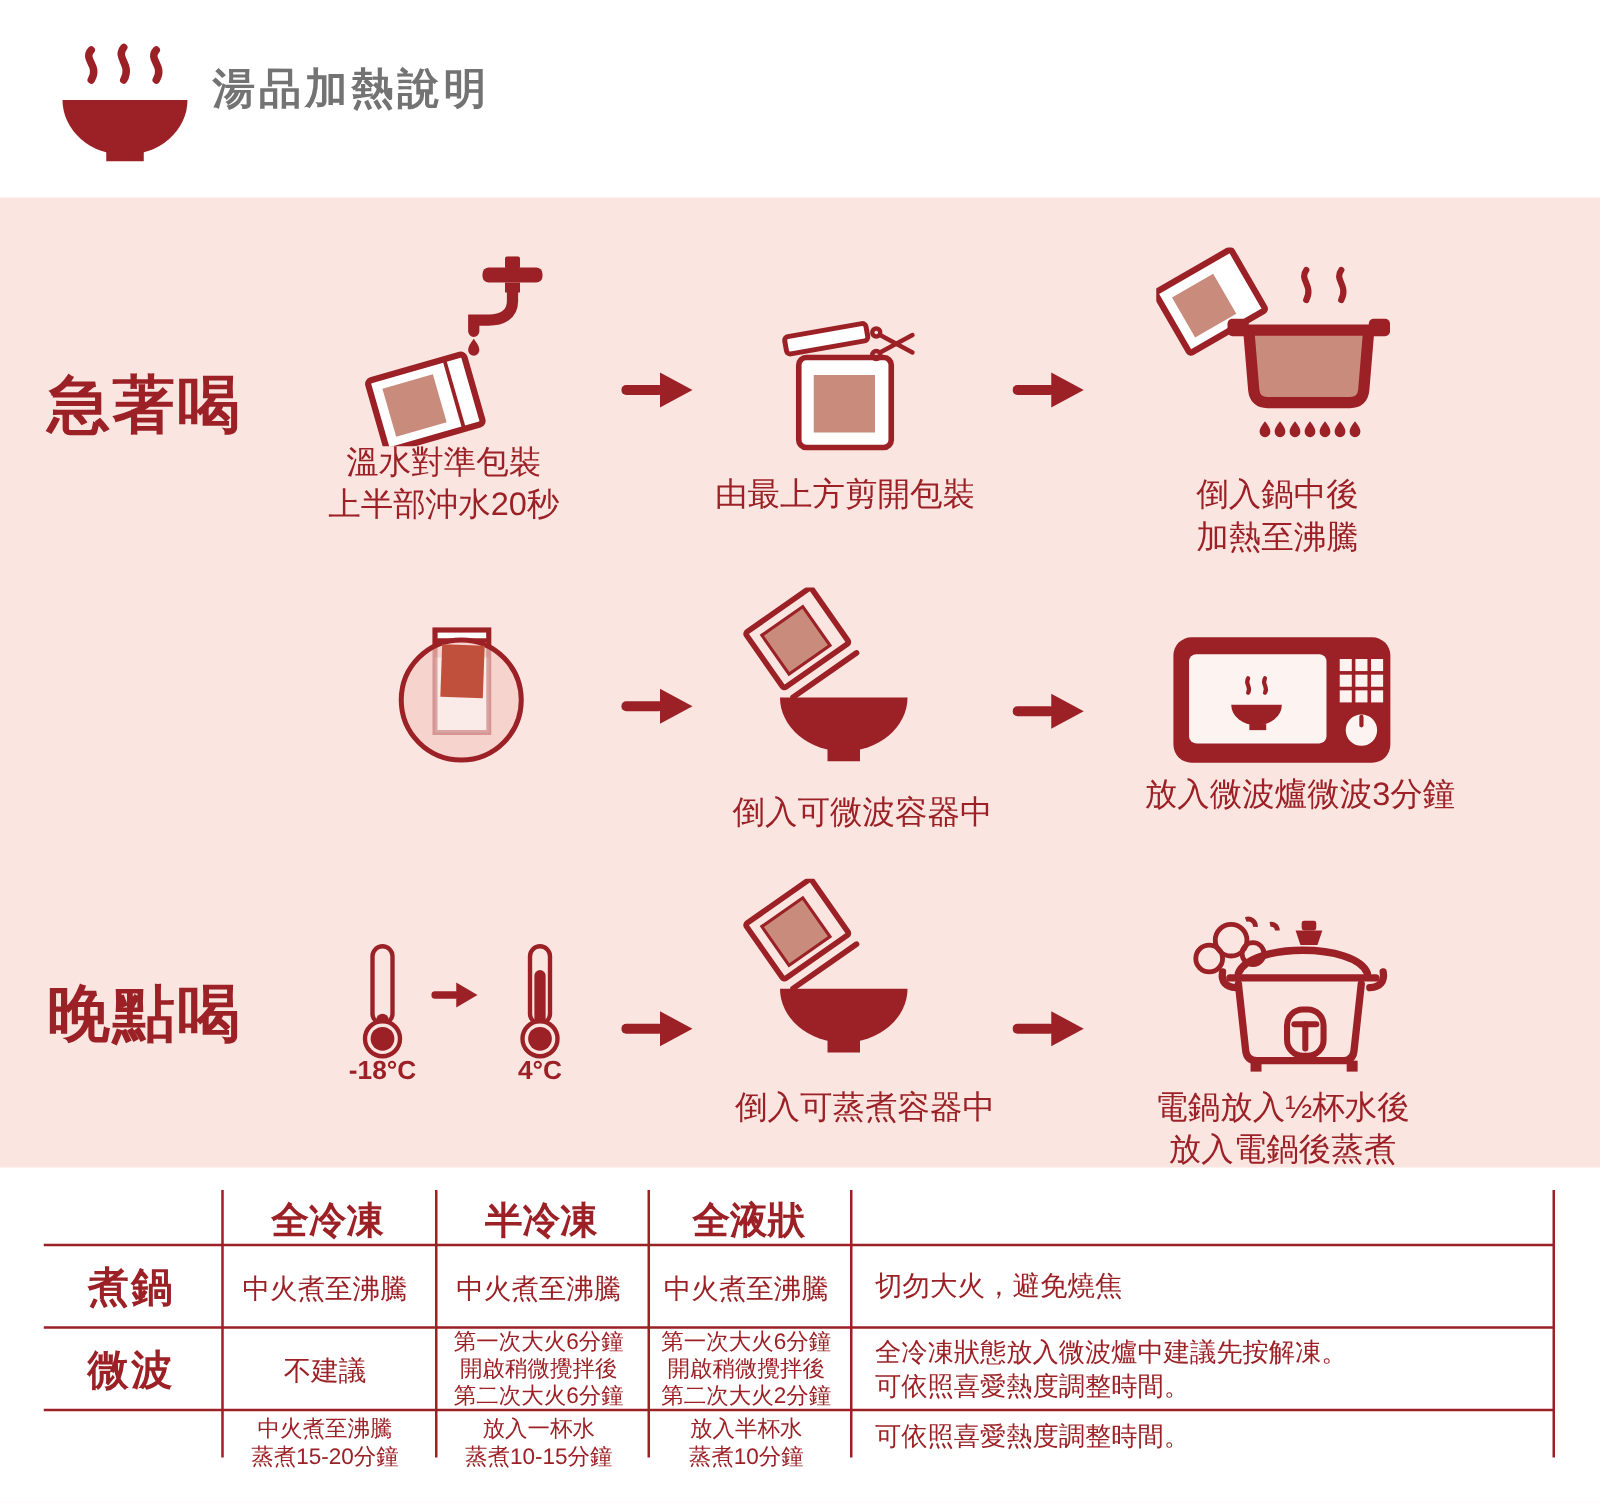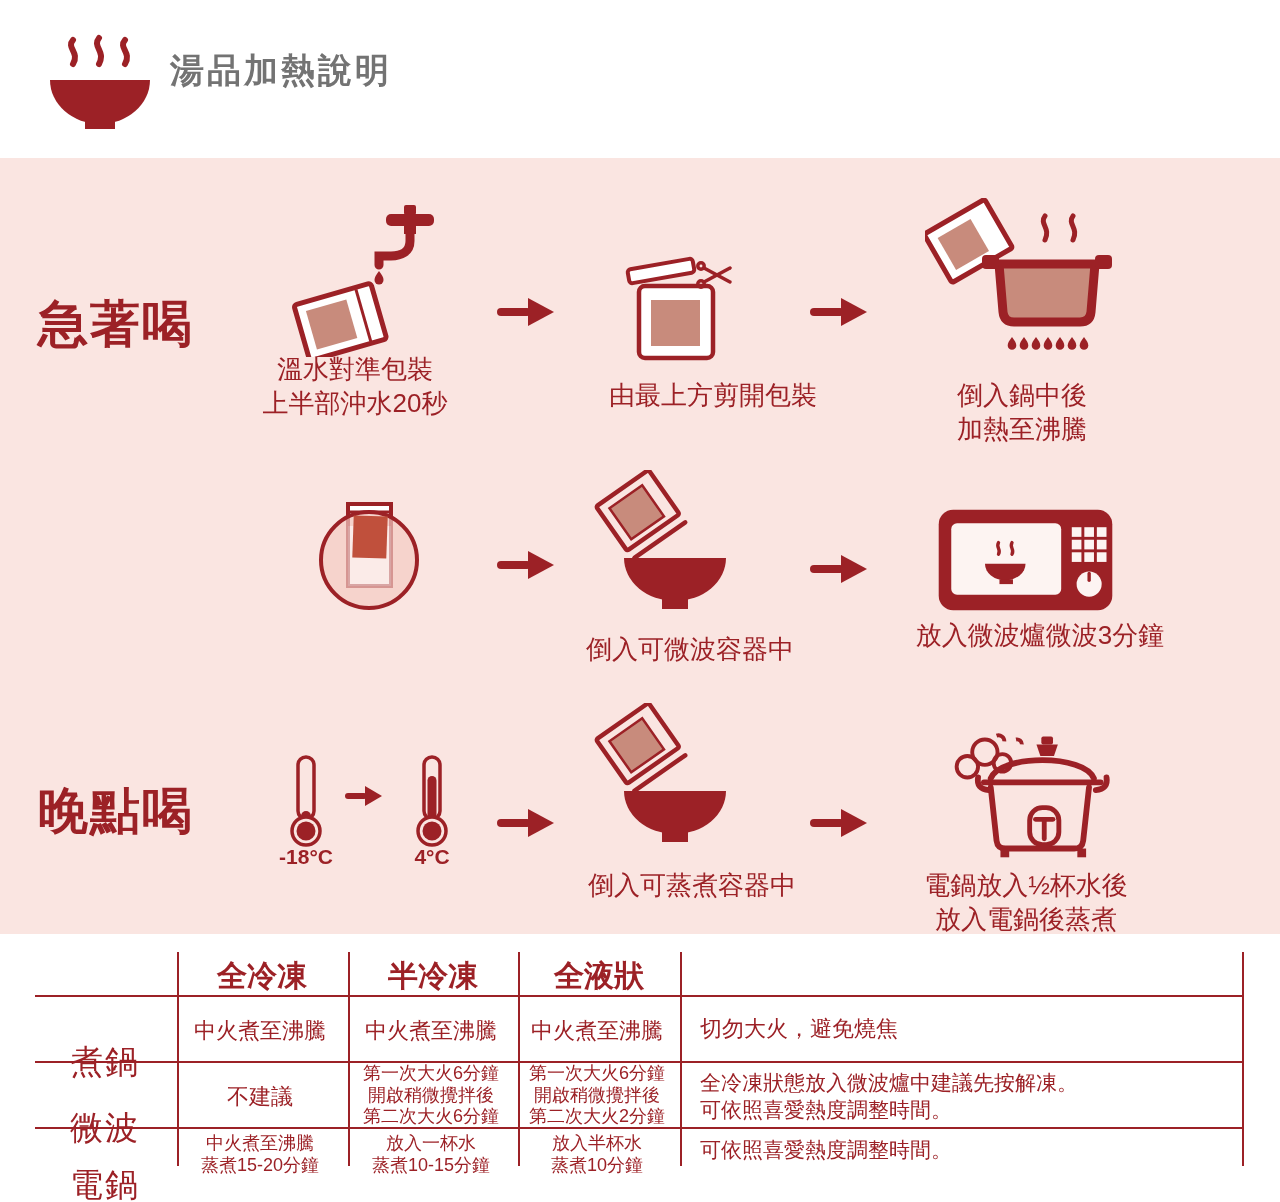--- a/index.html
+++ b/index.html
@@ -15,21 +15,21 @@
   .caption{
     position:absolute;width:380px;transform:translateX(-190px);
     text-align:center;font-size:26px;font-weight:500;line-height:1.32;
     color:#9c2126;white-space:pre-line;
   }
   .thermo-label{position:absolute;width:120px;transform:translateX(-60px);text-align:center;
     font-size:21px;font-weight:700;color:#9c2126;}
   .tbl-header{position:absolute;width:170px;transform:translateX(-85px);text-align:center;
     font-size:30px;font-weight:bold;color:#9c2126;}
   .tbl-rowlabel{position:absolute;width:170px;transform:translateX(-85px);text-align:center;
-    font-size:33px;font-weight:normal;letter-spacing:2px;color:#9c2126;margin-top:32px;}
+    font-size:33px;font-weight:bold;letter-spacing:2px;color:#9c2126;}
   .tbl-cell{position:absolute;width:166px;transform:translateX(-85px);text-align:center;
     font-size:22px;color:#9c2126;white-space:pre-line;}
   .tbl-cell.small{font-size:18px;line-height:1.2;}
   .tbl-note{position:absolute;left:700px;width:540px;font-size:22px;color:#9c2126;
     white-space:pre-line;line-height:1.3;}
   .tbl-note.small{font-size:21px;}
   .vline{position:absolute;width:2px;background:#9c2126;}
   .hline{position:absolute;height:2px;background:#9c2126;}
   svg{display:block;}
 </style>
@@ -87,21 +87,21 @@
       <rect x="17" y="30" width="74" height="72" rx="6" fill="#ffffff" stroke="#9c2126" stroke-width="4.5"></rect>
       <rect x="29" y="44" width="49" height="46" fill="#c88b7c"></rect>
       <g stroke="#9c2126" stroke-width="3.5" stroke-linecap="round" fill="none">
         <line x1="82" y1="26" x2="108" y2="12"></line>
         <line x1="82" y1="12" x2="108" y2="26"></line>
         <circle cx="79" cy="28" r="3.2"></circle>
         <circle cx="79" cy="10" r="3.2"></circle>
       </g>
     </svg>
   </div>
-  <div class="caption" style="left:713px;top:378px;">由最上方剪開包裝</div>
+  <div class="caption" style="left:676px;top:378px;">由最上方剪開包裝</div>
 
   <div class="abs" style="left:810px;top:295px;">
     <svg width="58" height="34" viewBox="0 0 58 34" fill="#9c2126">
       <rect x="0" y="13" width="34" height="8" rx="4"></rect>
         <polygon points="31,3 57,17 31,31"></polygon>
     </svg>
   </div>
 
   <div class="abs" style="left:925px;top:198px;">
     <svg width="205" height="160" viewBox="0 0 205 160">
@@ -308,21 +308,20 @@
   <div class="tbl-cell" style="left:262px;top:1082px;">不建議</div>
   <div class="tbl-cell small" style="left:433px;top:1063px;">第一次大火6分鐘
 開啟稍微攪拌後
 第二次大火6分鐘</div>
   <div class="tbl-cell small" style="left:599px;top:1063px;">第一次大火6分鐘
 開啟稍微攪拌後
 第二次大火2分鐘</div>
   <div class="tbl-note small" style="top:1069px;">全冷凍狀態放入微波爐中建議先按解凍。
 可依照喜愛熱度調整時間。</div>
 
-  <div class="tbl-rowlabel" style="left:105px;top:1131px;">電鍋</div>
   <div class="tbl-cell small" style="left:262px;top:1133px;">中火煮至沸騰
 蒸煮15-20分鐘</div>
   <div class="tbl-cell small" style="left:433px;top:1133px;">放入一杯水
 蒸煮10-15分鐘</div>
   <div class="tbl-cell small" style="left:599px;top:1133px;">放入半杯水
 蒸煮10分鐘</div>
   <div class="tbl-note small" style="top:1136px;">可依照喜愛熱度調整時間。</div>
 
 </div>
 

